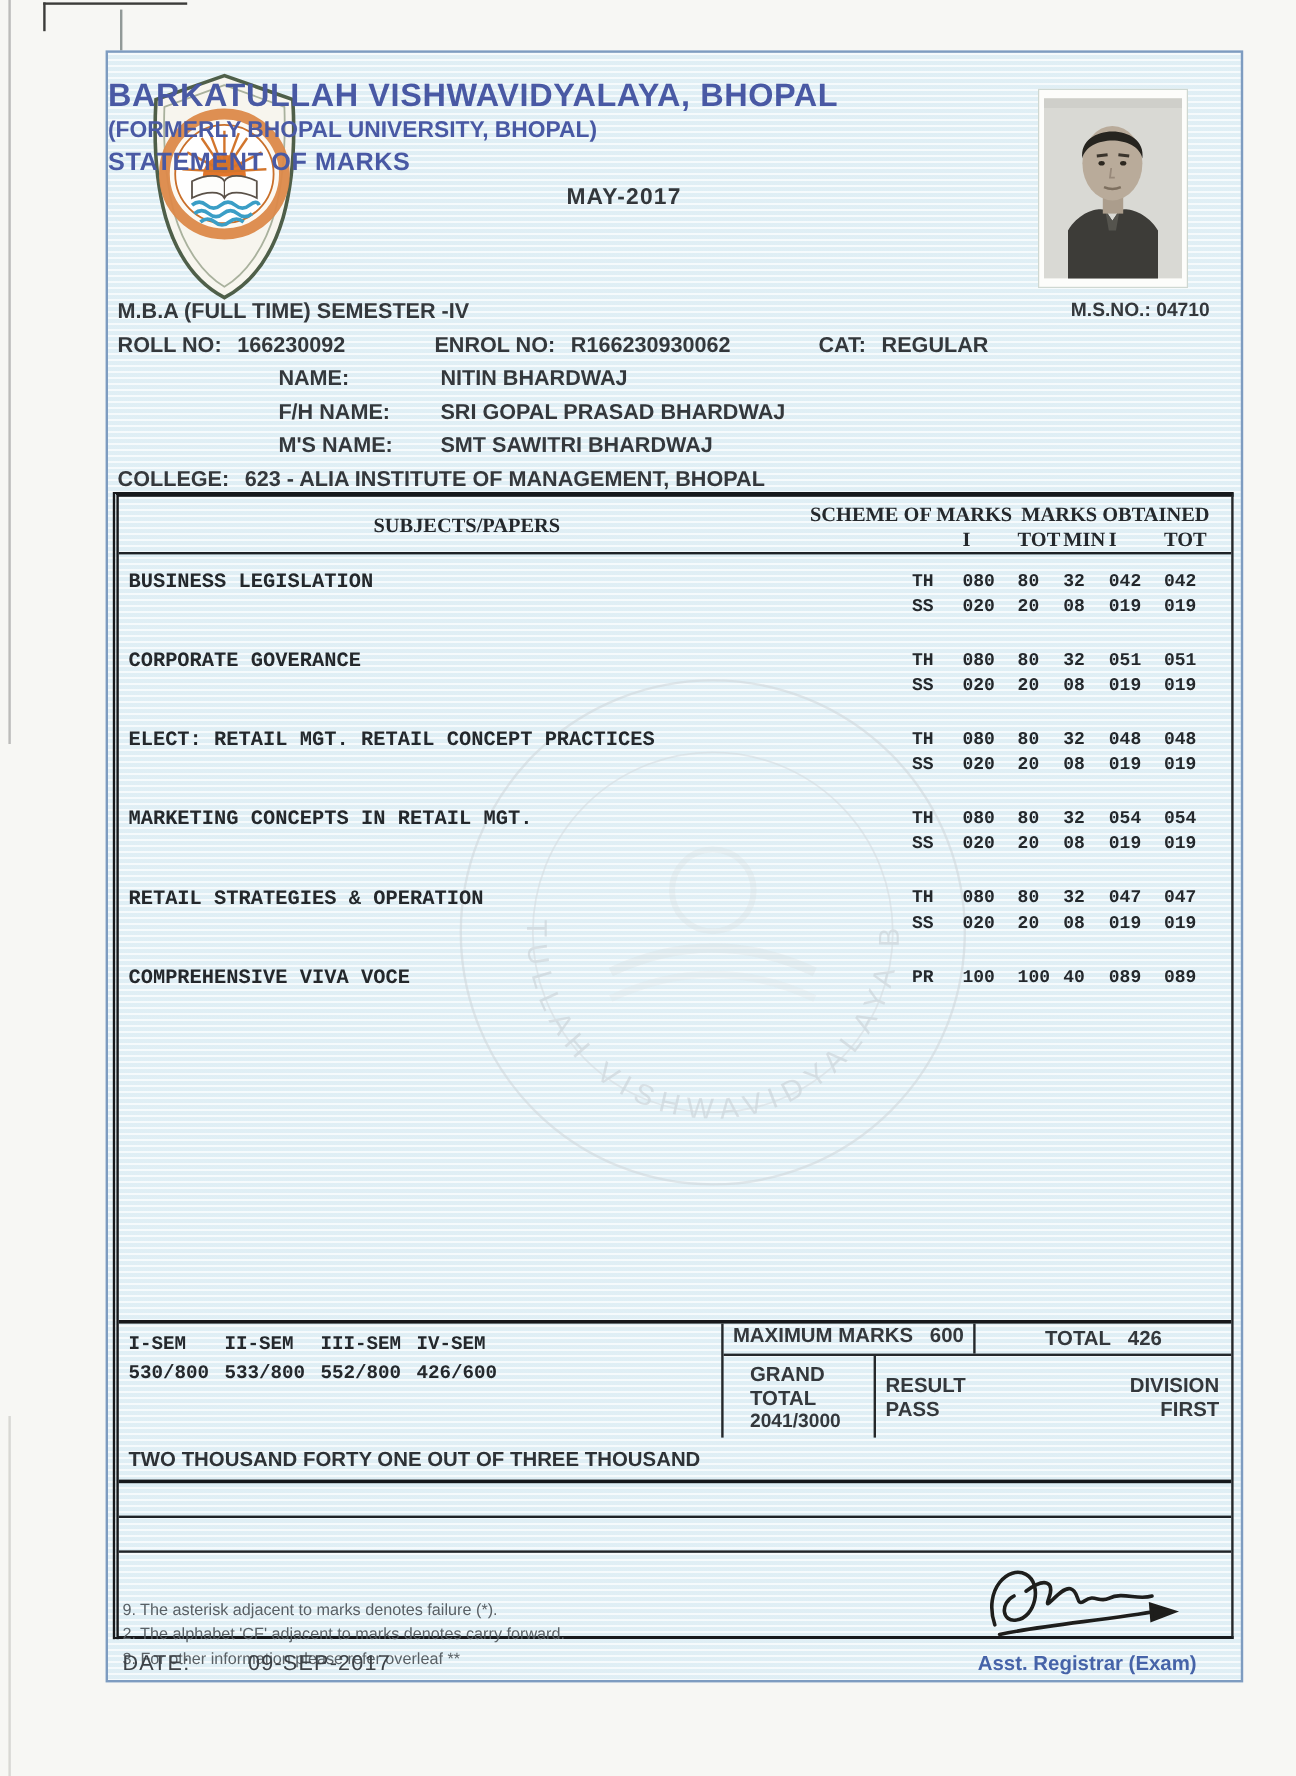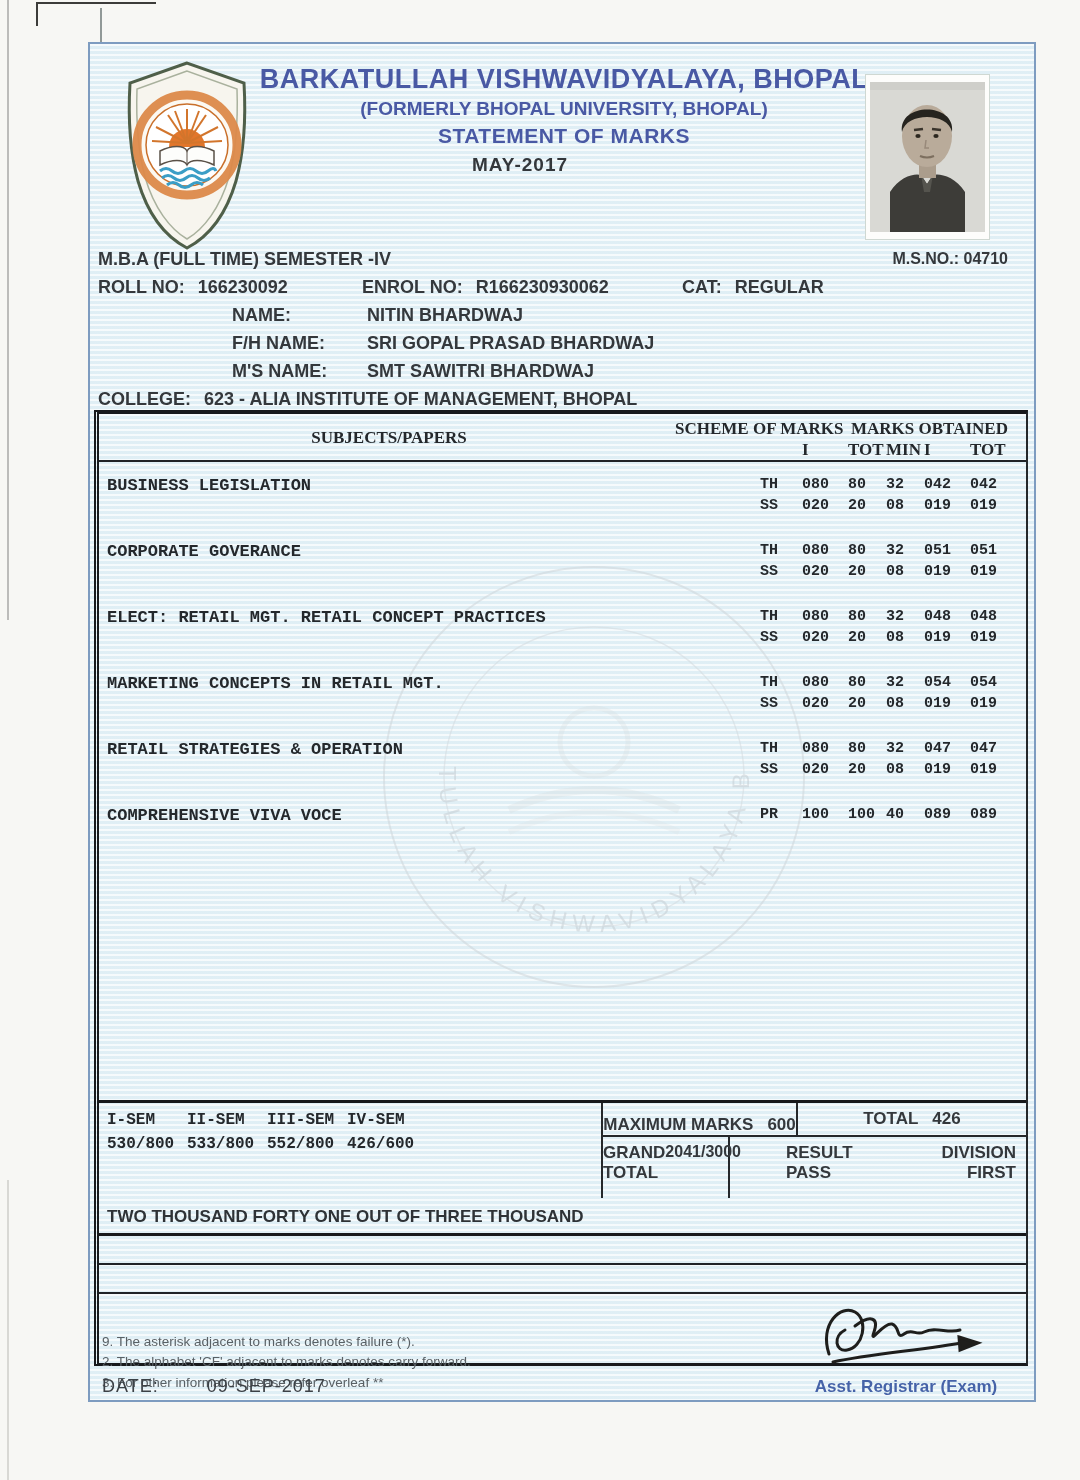--- a/index.html
+++ b/index.html
@@ -22,21 +22,21 @@
     position:absolute; left:88px; top:42px; width:948px; height:1360px;
     border:2px solid #7e9cc0;
     background-color:#eaf4f8;
     background-image:repeating-linear-gradient(180deg,
       rgba(255,255,255,0.55) 0px, rgba(255,255,255,0.55) 2px,
       rgba(211,232,241,0.45) 2px, rgba(211,232,241,0.45) 5px);
   }
 
   
   .logo { position:absolute; left:22px; top:13px; width:150px; height:195px; }
-  .head-text { position:absolute; left:0; top:20px; width:948px; text-align:center; color:#4959a4; }
+  .head-text { position:absolute; left:0; top:20px; width:948px; color:#4959a4; }
   .university { font-size:27px; font-weight:bold; letter-spacing:.5px; }
   .formerly  { font-size:19px; font-weight:bold; margin-top:3px; }
   .doc-title { font-size:21px; font-weight:bold; margin-top:4px; letter-spacing:.5px; }
   .session   { position:absolute; left:382px; top:98px; font-size:19px; font-weight:bold; color:#33373b; letter-spacing:1px;margin-top:12px; }
 
   .photo-frame { position:absolute; right:44px; top:30px; width:125px; height:166px; background:#fdfdfb; padding:4px; border:1px solid #cfd8d2; }
   .photo-frame svg { width:100%; height:100%; display:block; }
   .msno { position:absolute; right:26px; top:206px; font-size:16px; font-weight:bold; color:#34383c; }
 
   
@@ -76,27 +76,27 @@
   
   .summary { position:relative; height:98px; border-top:3px solid #17191c; display:flex; }
   .sum-left { width:504px; border-right:2px solid #25282b; position:relative;
               font-family:"Liberation Mono", monospace; font-weight:bold; font-size:16px; color:#24282c; }
   .sem-row { position:absolute; left:8px; display:flex; }
   .sem-row.h { top:8px; } .sem-row.v { top:32px; }
   .sem-cell { width:80px; }
   .sum-right { flex:1; display:flex; flex-direction:column; }
   .sr-top { height:34px; display:flex; border-bottom:2px solid #25282b;
             font-size:17px; font-weight:bold; color:#34383c; }
-  .cell-max { width:195px; border-right:2px solid #25282b; display:flex; align-items:flex-end; justify-content:center; gap:14px; }
+  .cell-max { width:210px; border-right:2px solid #25282b; display:flex; align-items:flex-start; justify-content:center; gap:14px; }
   .cell-total { flex:1; display:flex; align-items:center; justify-content:center; gap:14px; }
   .sr-bottom { flex:1; display:flex; font-size:17px; font-weight:bold; color:#34383c; }
-  .cell-grand { width:127px; border-right:2px solid #25282b; padding:6px 0 4px 0;
-                display:flex; flex-direction:row; justify-content:space-between; }
+  .cell-grand { width:127px; border-right:2px solid #25282b; padding:6px 0 4px 22px;
+                display:flex; flex-direction:column; justify-content:space-between; }
   .cell-grand .gt-val { font-size:16px; }
-  .cell-rd { flex:1; padding:6px 10px 4px 8px; display:flex; flex-direction:column; justify-content:flex-start;margin-left:48px; }
+  .cell-rd { flex:1; padding:6px 10px 4px 8px; display:flex; flex-direction:column; justify-content:center; }
   .rd-row { display:flex; justify-content:space-between; }
 
   .words-box { position:relative; height:38px; border-bottom:3px solid #17191c;
                font-size:17px; font-weight:bold; color:#2e3236; }
   .words-box span { position:absolute; left:8px; top:9px; }
   .ruled-row { height:29px; border-bottom:2px solid #202327; }
   .ruled-row.last { border-bottom:none; }
 
   
   .notes { position:absolute; left:12px; top:1288px; font-size:13.5px; color:#596065; line-height:1.5; }

